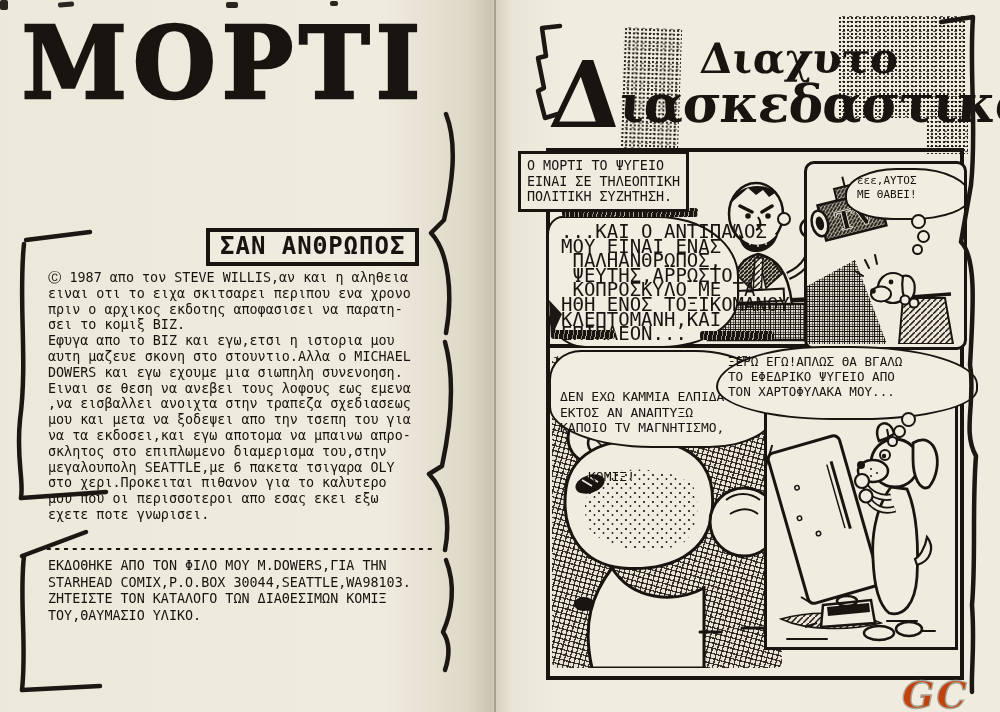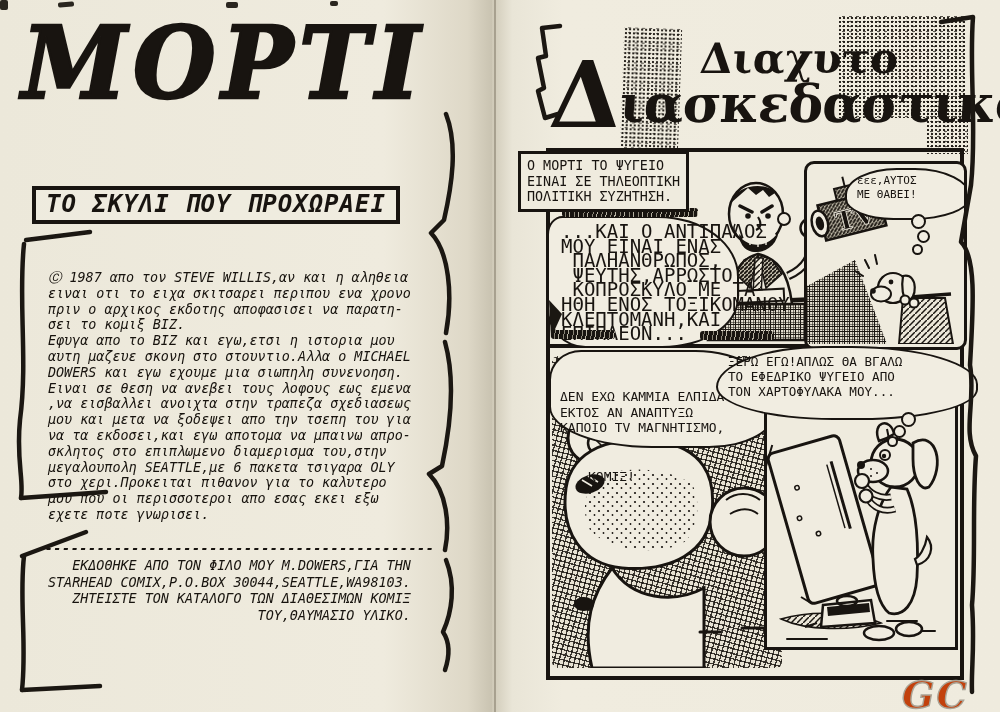--- a/index.html
+++ b/index.html
@@ -1,34 +1,34 @@
 <!DOCTYPE html>
 <html><head>
 <meta charset="utf-8">
 <style>
   html,body{margin:0;padding:0;}
   body{width:1000px;height:712px;overflow:hidden;background:#e9e5d6;
        font-family:"DejaVu Sans Mono", monospace;color:#181410;}
   #stage{position:relative;width:1000px;height:712px;overflow:hidden;}
   .page-left{position:absolute;left:0;top:0;width:492px;height:712px;
-    background:linear-gradient(90deg,#ece8da 0%,#efebde 78%,#ded8c7 95%,#c9c3b1 100%);font-style:italic;}
+    background:linear-gradient(90deg,#ece8da 0%,#efebde 78%,#ded8c7 95%,#c9c3b1 100%);}
   .page-right{position:absolute;left:492px;top:0;width:508px;height:712px;
     background:linear-gradient(90deg,#cfc9b7 0%,#e9e5d7 4%,#f0ecdf 14%,#efebde 100%);}
   .crease{position:absolute;left:494px;top:0;width:2px;height:712px;background:rgba(96,89,72,.38);}
   .speck{position:absolute;background:#2a261f;border-radius:2px;}
 
   
   .big-title{position:absolute;left:20px;top:14px;width:408px;text-align:center;
     font-family:"DejaVu Serif",serif;font-weight:bold;font-size:95px;line-height:1.05;
     letter-spacing:6px;color:#181410;-webkit-text-stroke:2.5px #181410;transform:scaleY(1.04);}
   .hbox{position:absolute;border:4px solid #181410;background:rgba(240,236,225,.6);
     font-weight:bold;font-size:24px;line-height:1.15;letter-spacing:1px;padding:1px 10px;white-space:nowrap;}
   .mono-block{position:absolute;white-space:pre;font-size:13.4px;line-height:15.8px;color:#17130e;margin-left:12px;}
   .divider{position:absolute;left:36px;top:541px;font-size:13.4px;letter-spacing:.6px;font-weight:bold;}
-  .publisher{line-height:16.6px;text-align:right;}
+  .publisher{line-height:16.6px;}
 
   
   .comic-title{position:absolute;font-family:"DejaVu Serif",serif;font-weight:bold;color:#181410;
     transform:skewX(-4deg);z-index:2;}
   .ct1{left:700px;top:34px;font-size:42px;letter-spacing:0;}
   .ct2{left:550px;top:56px;display:flex;align-items:flex-end;letter-spacing:-1px;}
   .ct2 .cap{font-size:92px;line-height:.85;}
   .ct2 .rest{font-size:52px;line-height:1;margin-bottom:4px;}
   .speckle{position:absolute;z-index:1;
     background-image:radial-gradient(rgba(24,20,15,.92) 1px, transparent 1.3px),
@@ -76,21 +76,21 @@
       <circle cx="2" cy="2" r="1.1" fill="#181410"></circle>
       <circle cx="6.5" cy="6" r="0.9" fill="#181410"></circle>
     </pattern>
   </defs>
 </svg>
 
 <div id="stage">
 
   <div class="page-left">
     <div class="big-title">ΜΟΡΤΙ</div>
-    <div class="hbox" style="left:32px;top:186px;">ΤΟ ΣΚΥΛΙ ΠΟΥ ΠΡΟΧΩΡΑΕΙ</div>
+    <div class="hbox" style="left:206px;top:228px;">ΣΑΝ ΑΝΘΡΩΠΟΣ</div>
     <div class="mono-block" style="left:36px;top:270px;">Ⓒ 1987 απο τον STEVE WILLIS,αν και η αληθεια
 ειναι οτι το ειχα σκιτσαρει περιπου ενα χρονο
 πριν ο αρχικος εκδοτης αποφασισει να παρατη-
 σει το κομιξ BIZ.
 Εφυγα απο το BIZ και εγω,ετσι η ιστορια μου
 αυτη μαζευε σκονη στο στουντιο.Αλλα ο MICHAEL
 DOWERS και εγω εχουμε μια σιωπηλη συνενοηση.
 Ειναι σε θεση να ανεβει τους λοφους εως εμενα
 ,να εισβαλλει ανοιχτα στην τραπεζα σχεδιασεως
 μου και μετα να ξοδεψει απο την τσεπη του για

